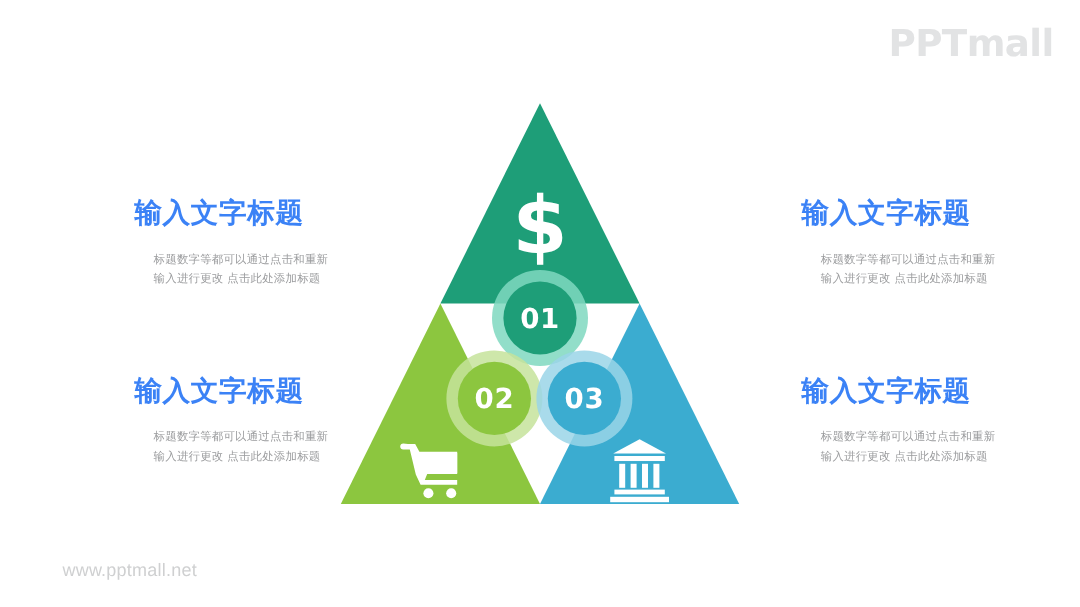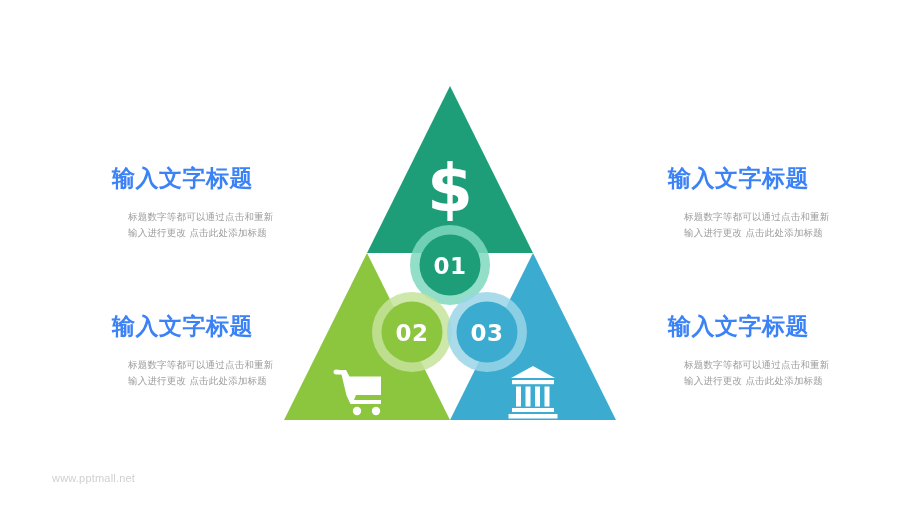--- a/index.html
+++ b/index.html
@@ -34,21 +34,21 @@
     font-weight: 700;
     font-family: "DejaVu Sans", sans-serif;
     user-select: none;
   }
 
   
   .footer-url {
     position: absolute;
     left: 52px;
     bottom: 22px;
-    font-size: 11px;
+    font-size: 15px;
     color: #cfd0d1;
     letter-spacing: 0.2px;
     font-family: "Liberation Sans", sans-serif;
     margin-top: 47px;
   }
 
   
   .text-block {
     position: absolute;
     width: 260px;
@@ -97,20 +97,21 @@
     text-anchor: middle;
     dominant-baseline: central;
     letter-spacing: 0.5px;
   }
 </style>
 </head>
 <body>
 
 <div class="slide">
 
+  <div class="brand-logo" style="color: rgb(226, 227, 228);">PPTmall</div>
 
   <div class="text-block left tb-tl">
     <h2 class="tb-title">输入文字标题</h2>
     <p class="tb-desc">
       <span>标题数字等都可以通过点击和重新</span><br>
       <span>输入进行更改 点击此处添加标题</span>
     </p>
   </div>
 
   <div class="text-block left tb-bl">

